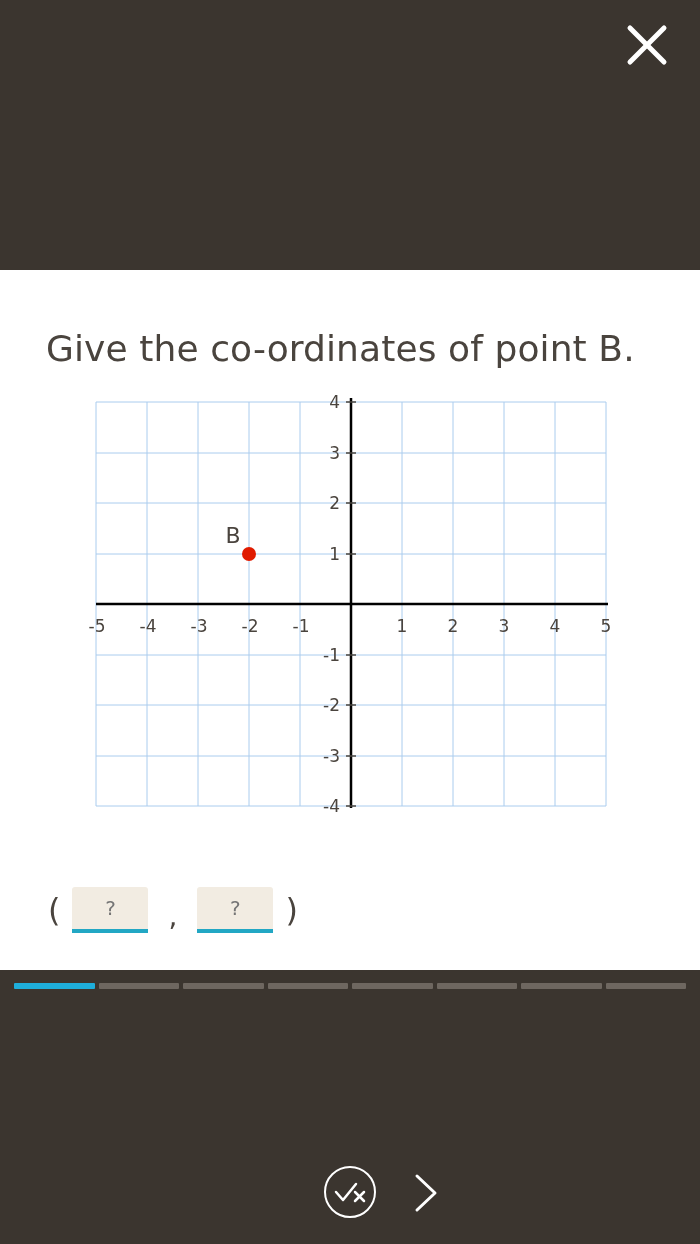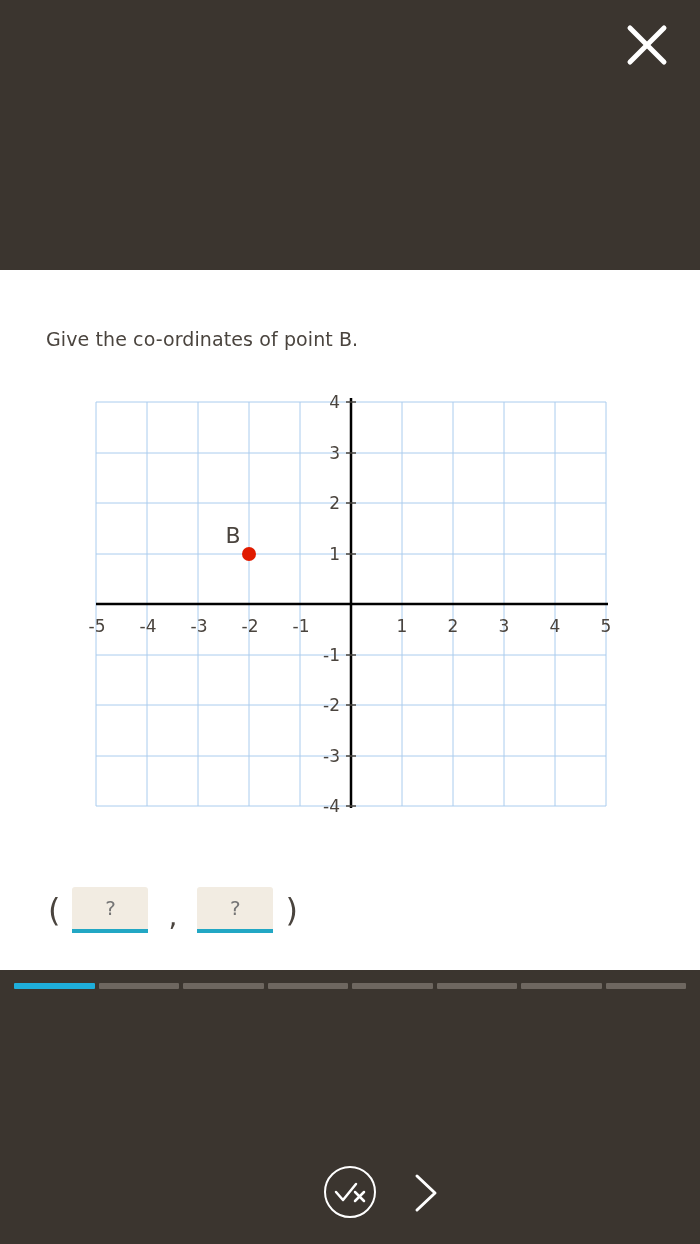--- a/index.html
+++ b/index.html
@@ -40,21 +40,21 @@
     position: absolute;
     left: 0; top: 270px;
     width: 700px;
     height: 700px;
     background: #ffffff;
   }
   .question {
     position: absolute;
     left: 46px;
     top: 58px;
-    font-size: 19px;
+    font-size: 36px;
     color: #4a443e;
     letter-spacing: 0.1px;
     white-space: nowrap;
   }
 
   
   .graph-wrap {
     position: absolute;
     left: 46px;
     top: 108px;

